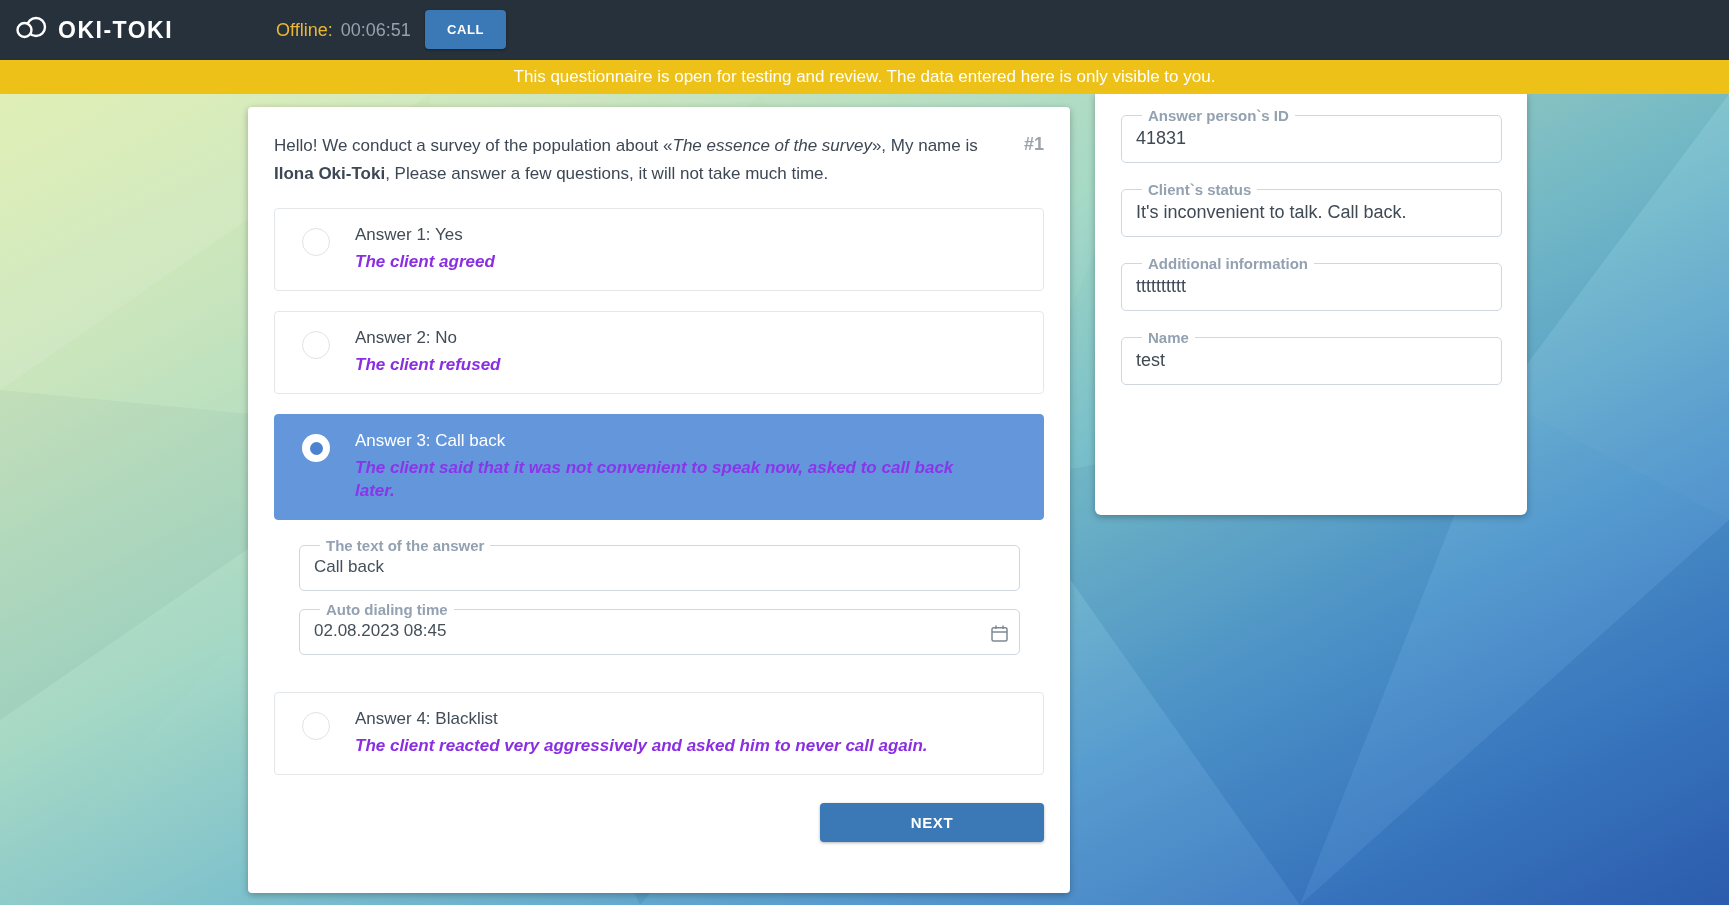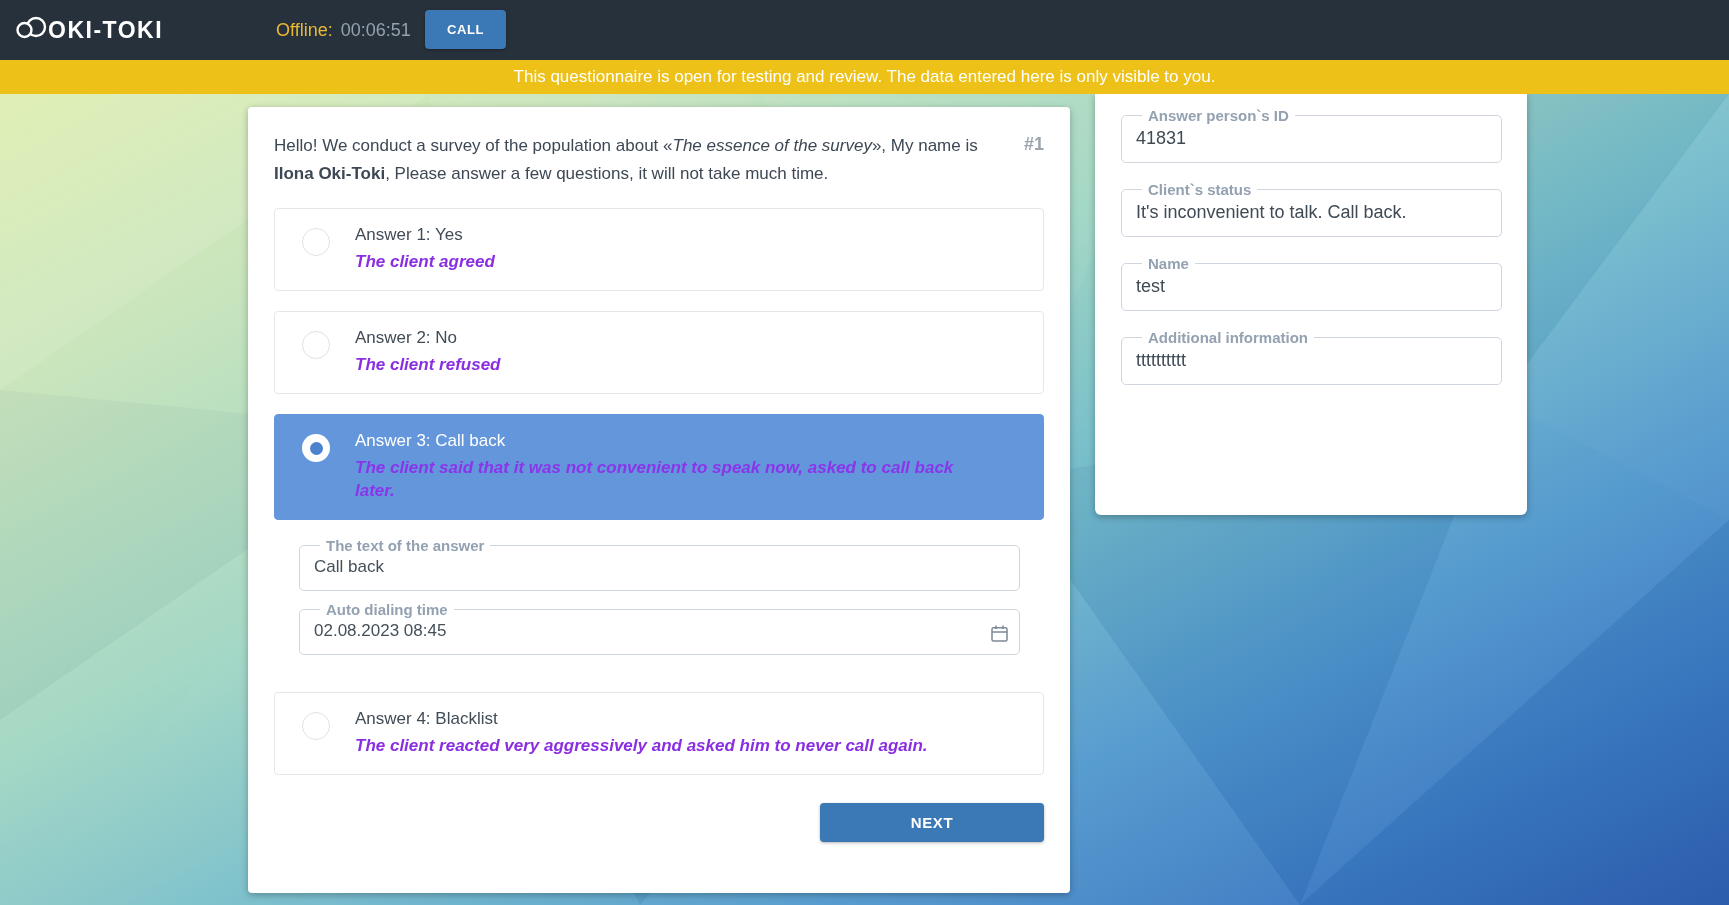--- a/index.html
+++ b/index.html
@@ -11,21 +11,21 @@
   }
 
   
   .bg { position: absolute; inset: 0; z-index: 0; }
 
   
   .topbar {
     position: absolute; left: 0; top: 0; width: 1729px; height: 60px;
     background: var(--topbar-bg, #27313c); z-index: 5;
   }
-  .logo { position: absolute; left: 14px; top: 0; height: 60px; display: flex; align-items: center; }
+  .logo { position: absolute; left: 14px; top: 0; height: 60px; display: flex; align-items: center; gap: 10px; }
   .logo-text { color: #fff; font-size: 23px; font-weight: bold; letter-spacing: 1.5px; }
   .status-group { position: absolute; left: 276px; top: 0; height: 60px; display: flex; align-items: center; font-size: 18px; }
   .status-label { color: var(--offline-amber, #eab734); margin-right: 8px; }
   .timer { color: #95a1ad; }
   .call-btn {
     position: absolute; left: 425px; top: 10px; width: 81px; height: 39px;
     background: var(--accent-blue, #3e7eb9); color: #fff; border: none; border-radius: 4px;
     font-family: inherit; font-size: 13px; font-weight: bold; letter-spacing: .6px;
     box-shadow: 0 1px 3px rgba(0,0,0,.35); cursor: pointer;
   }
@@ -213,20 +213,20 @@
 <aside class="client-panel">
   <fieldset class="ofield">
     <legend>Answer person`s ID</legend>
     <input type="text" value="41831" style="">
   </fieldset>
   <fieldset class="ofield">
     <legend>Client`s status</legend>
     <input type="text" value="It's inconvenient to talk. Call back." style="">
   </fieldset>
   <fieldset class="ofield">
+    <legend>Additional information</legend>
+    <input type="text" value="tttttttttt" style="">
+  </fieldset>
+  <fieldset class="ofield">
     <legend>Name</legend>
     <input type="text" value="test" style="">
   </fieldset>
-  <fieldset class="ofield">
-    <legend>Additional information</legend>
-    <input type="text" value="tttttttttt" style="">
-  </fieldset>
 </aside>
 
 </body></html>

